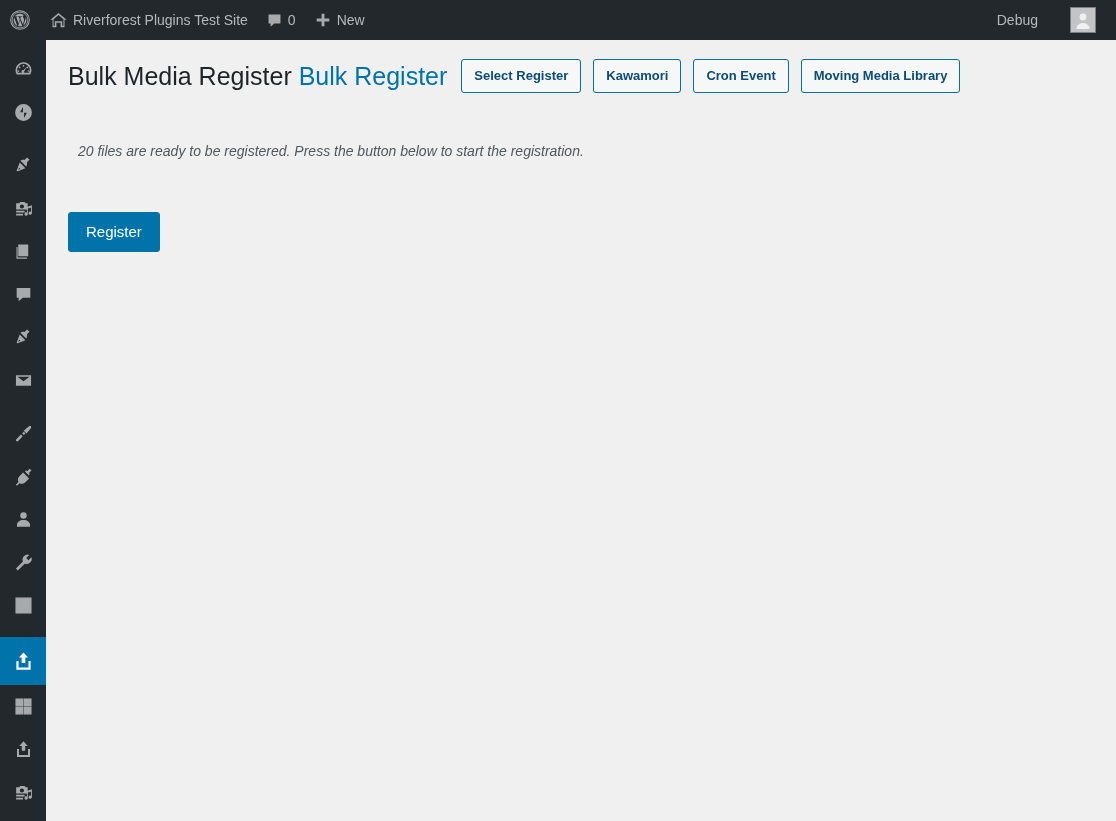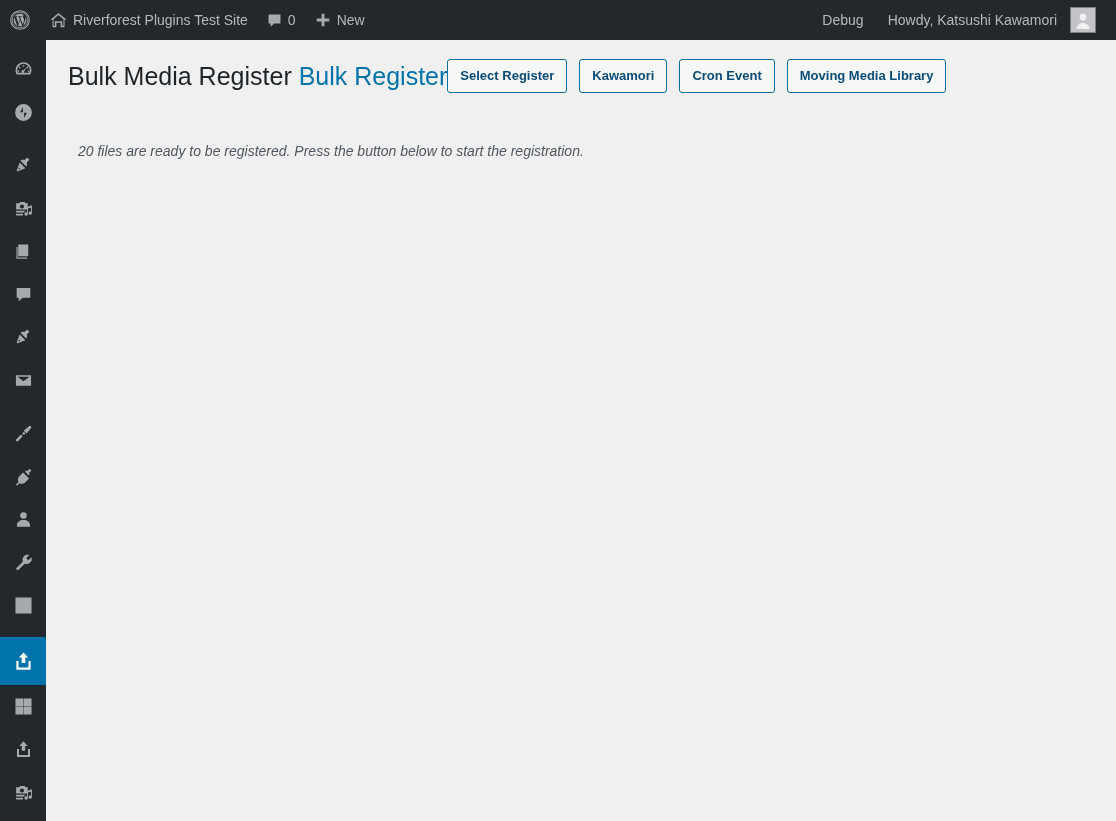--- a/index.html
+++ b/index.html
@@ -81,21 +81,21 @@
     margin: 0;
     font-size: 25px;
     font-weight: 400;
     line-height: 1.3;
     color: #1d2327;
     white-space: nowrap;
   }
   h1.page-title .sub {
     color: #0073aa;
   }
-  .title-actions { display: flex; align-items: center; gap: 12px; margin-left: 0; }
+  .title-actions { display: flex; align-items: center; gap: 12px; margin-left: 14px; }
 
   .button-secondary {
     display: inline-block;
     background: #f6f7f7;
     border: 1px solid #0071a1;
     border-radius: 3px;
     color: #0a4b78;
     font-size: 13px;
     font-weight: 700;
     line-height: 1;
@@ -174,21 +174,20 @@
 
   </div>
 
   <div class="ab-spacer"></div>
 
   <div class="ab-right">
     <div class="ab-item text-only">
       <span class="ab-label">Debug</span>
     </div>
     <div class="ab-item text-only">
-      <span class="ab-label">Howdy, Katsushi Kawamori</span>
       <span class="avatar">
         <svg width="20" height="20" viewBox="0 0 20 20">
           <circle cx="10" cy="7" r="3.4" fill="#f0f0f1"></circle>
           <path fill="#f0f0f1" d="M3.4 19c0-3.6 3-6 6.6-6s6.6 2.4 6.6 6H3.4z"></path>
         </svg>
       </span>
     </div>
   </div>
 
 </div>
@@ -363,15 +362,16 @@
       <div class="title-actions">
         <a class="button-secondary">Select Register</a>
         <a class="button-secondary">Kawamori</a>
         <a class="button-secondary">Cron Event</a>
         <a class="button-secondary">Moving Media Library</a>
       </div>
     </div>
 
     <p class="description">20 files are ready to be registered. Press the button below to start the registration.</p>
 
+    <button class="button-primary">Register</button>
 
   </div>
 </div>
 
 </body></html>

